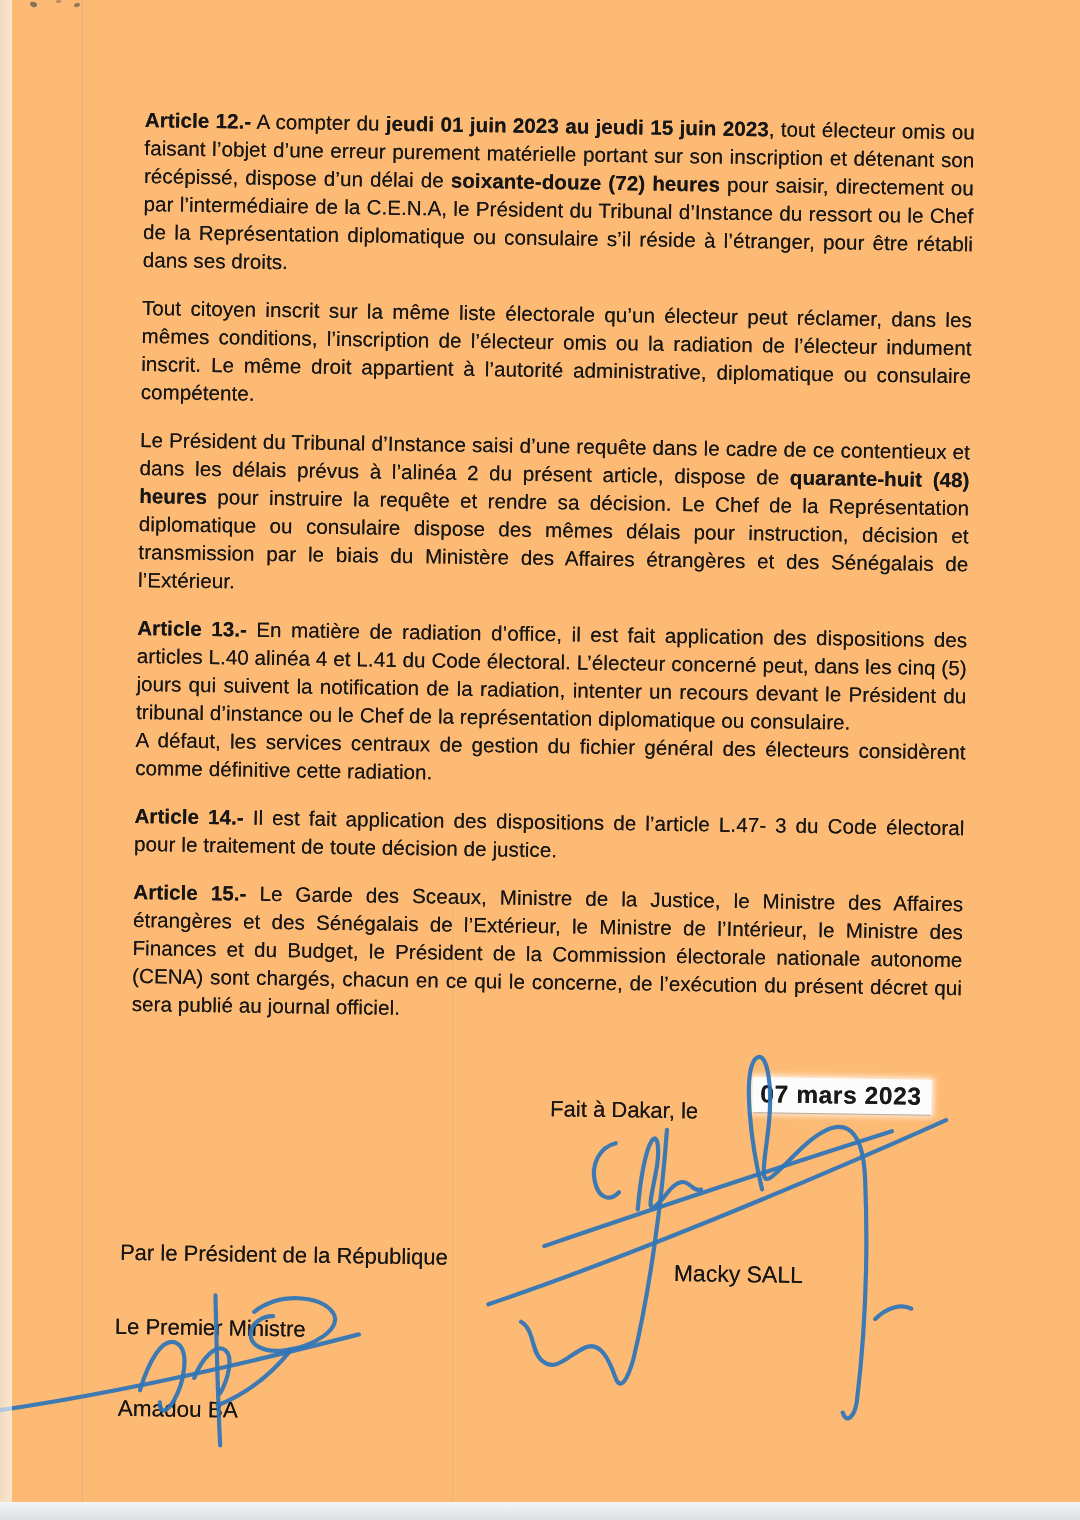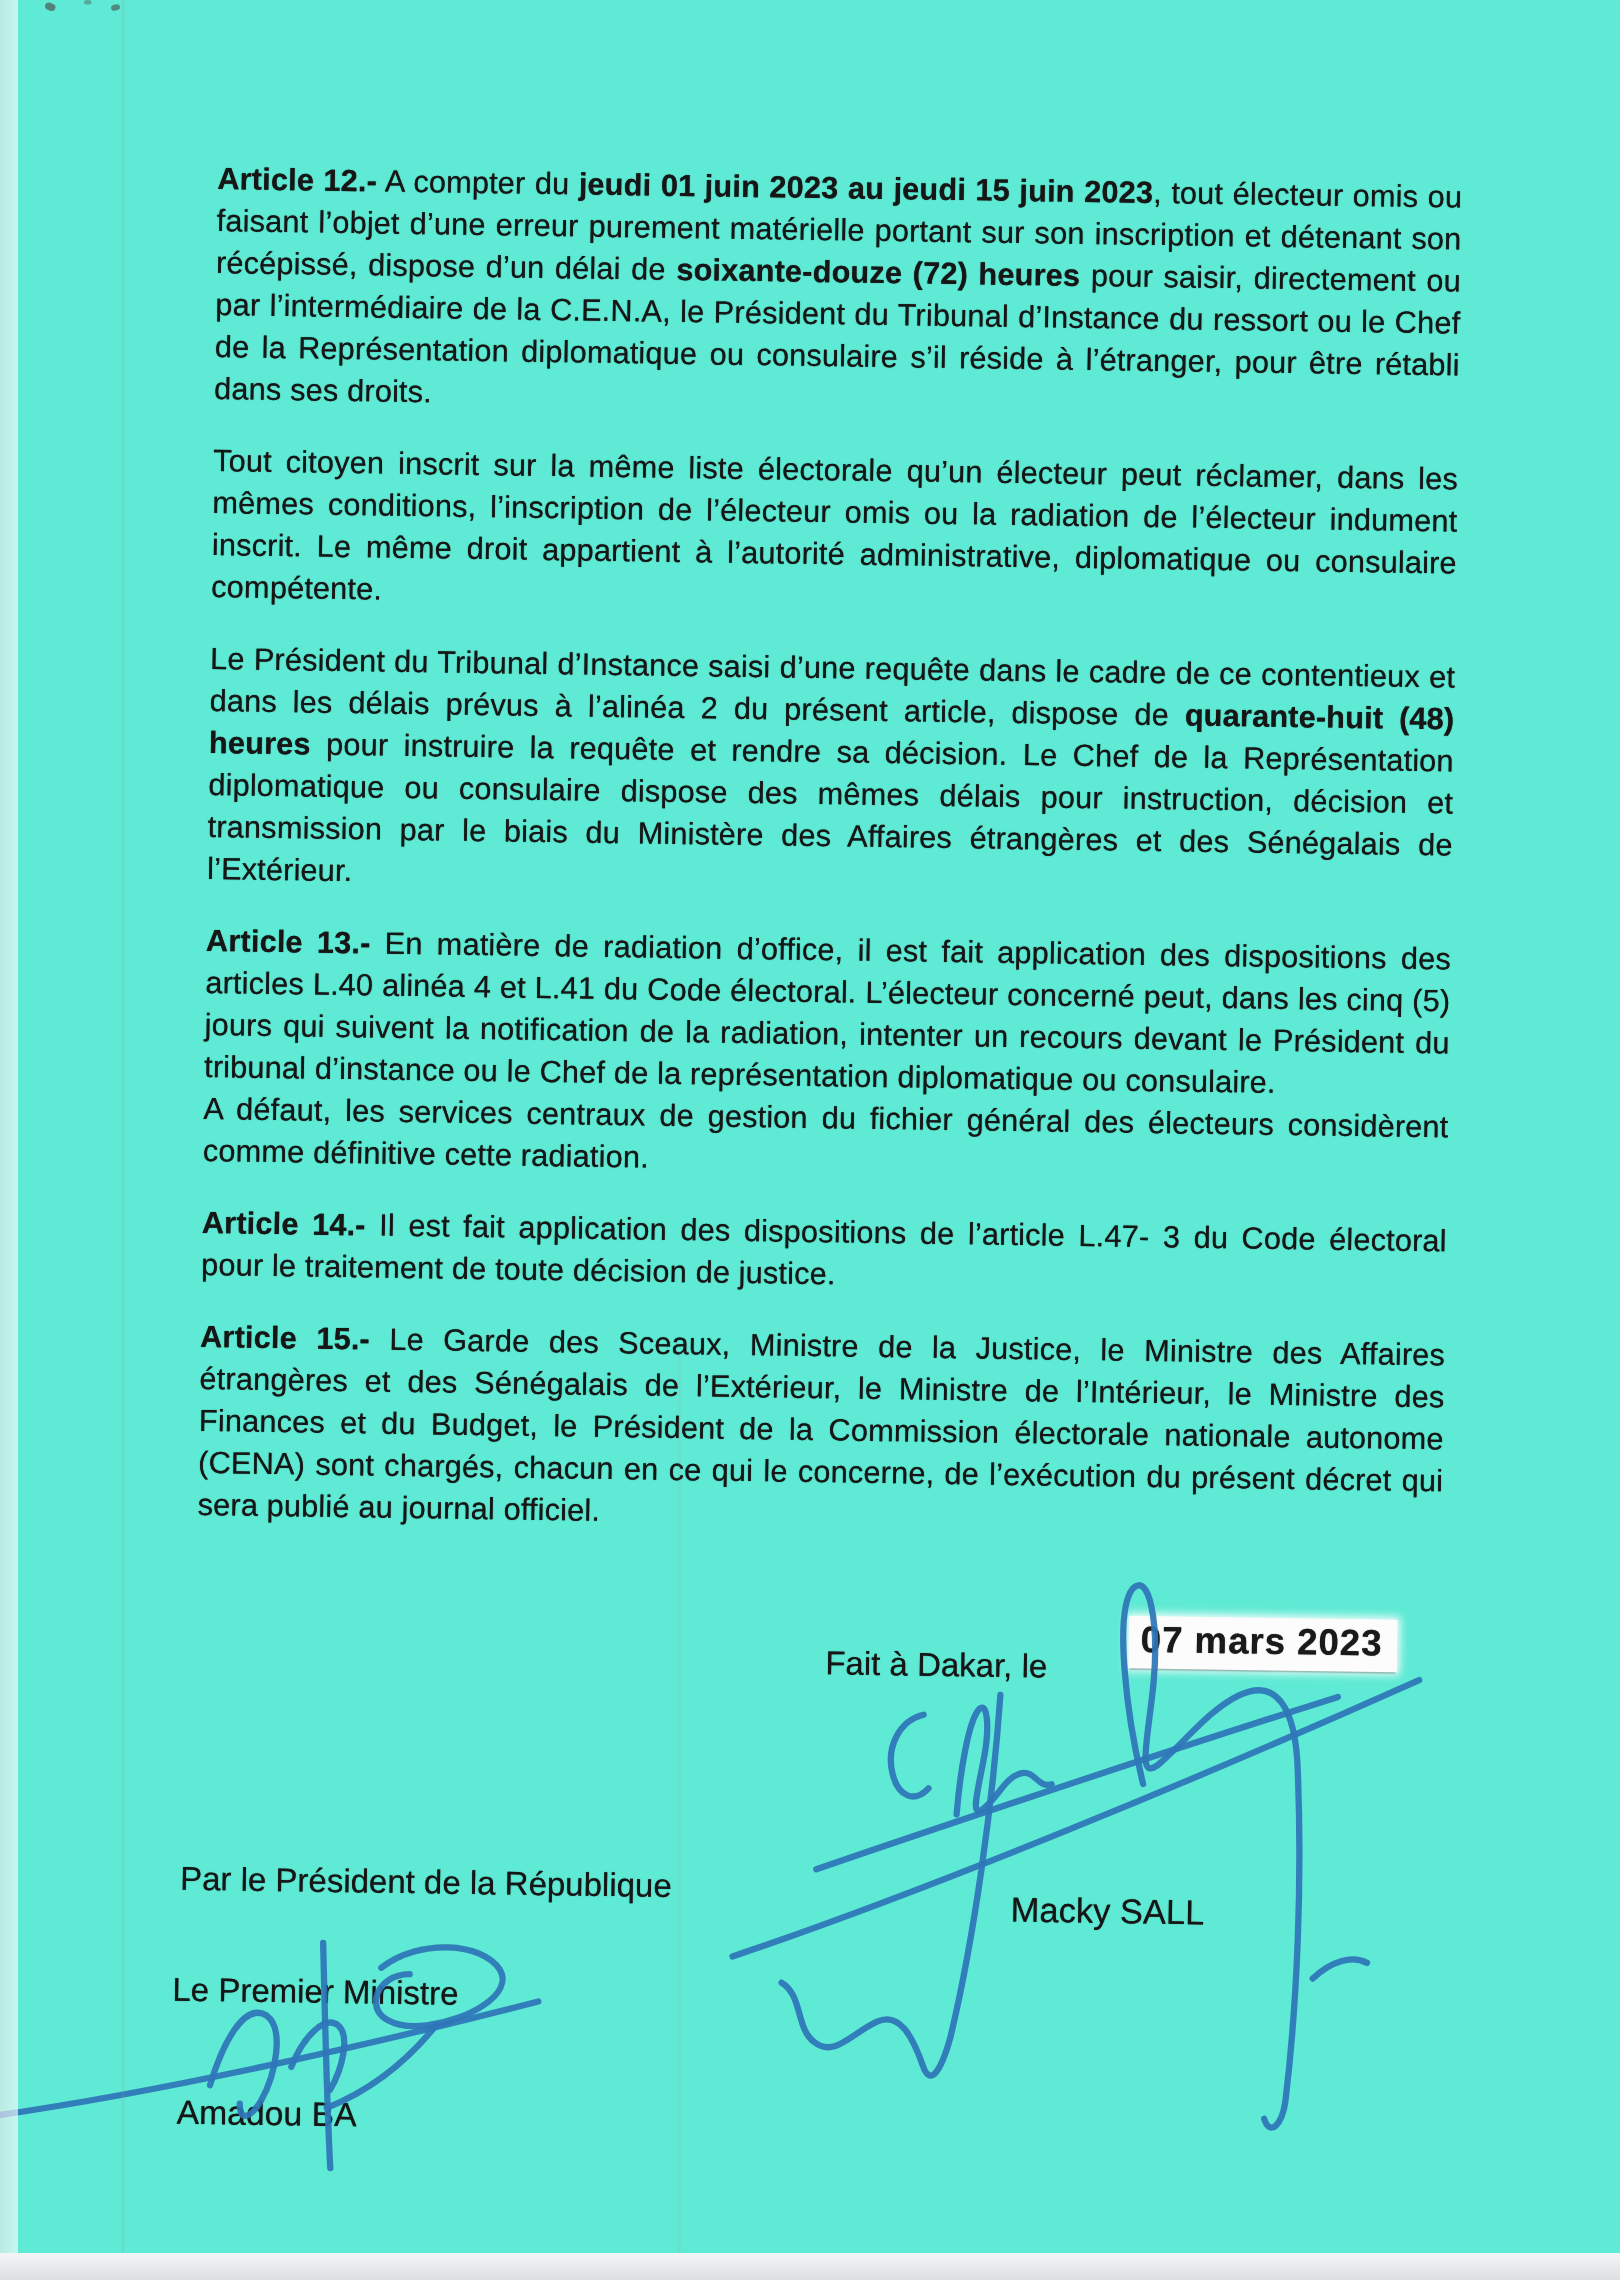--- a/index.html
+++ b/index.html
@@ -1,18 +1,18 @@
 <!DOCTYPE html>
 <html><head>
 <meta charset="utf-8">
 <style>
   html,body{margin:0;padding:0;background:#ffffff;}
   .page{
     position:relative;width:1080px;height:1520px;overflow:hidden;
-    background:#5eead4;
+    background:#fdba74;
     font-family:"Liberation Sans",sans-serif;color:#161616;
   }
   .rotated{position:absolute;inset:0;transform:rotate(.85deg);transform-origin:540px 720px;}
   .doc-text{
     position:absolute;left:136px;top:112px;width:830px;
     font-size:20.5px;line-height:28px;text-align:justify;
     letter-spacing:.1px;
     text-shadow:0 0 .6px rgba(10,10,10,.8);
   }
   .para{margin:0;}

